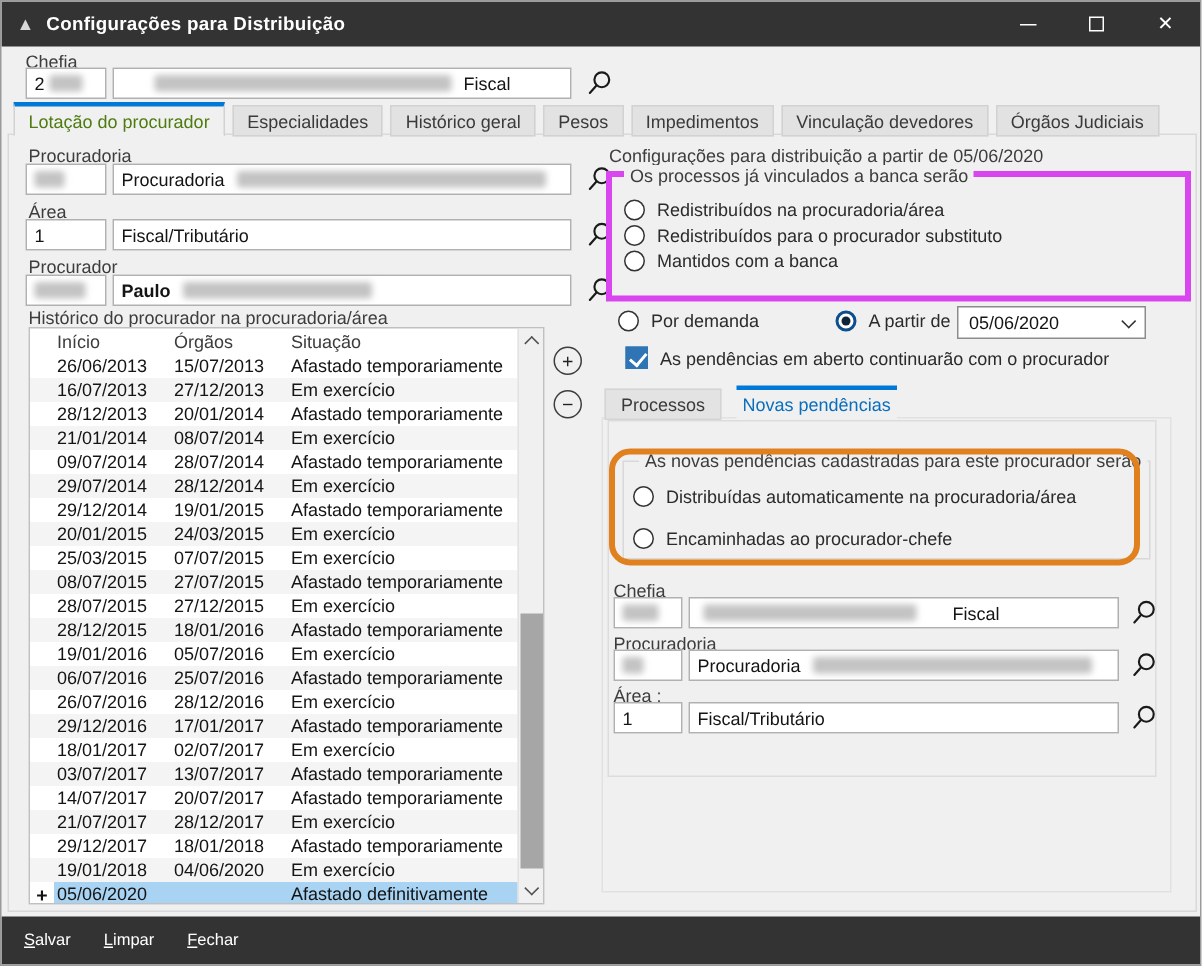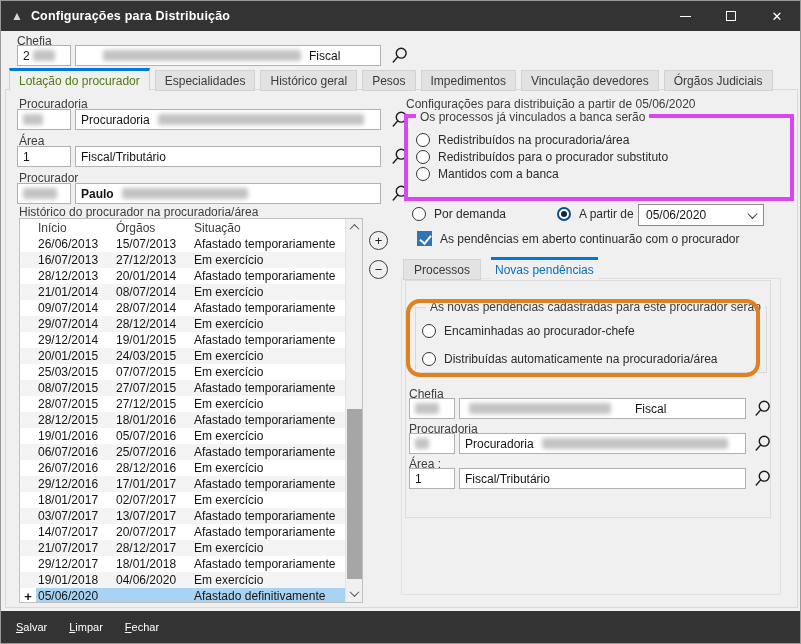--- a/index.html
+++ b/index.html
@@ -434,26 +434,26 @@
 
   <div class="outer-box"></div>
   <div class="inner-box"></div>
 
   <div class="gray-fs">
     <span class="legend" style="left:10px;">As novas pendências cadastradas para este procurador serão</span>
     <div class="options">
 
         <div class="radio-row">
           <span class="rad"></span>
-          <span>Encaminhadas ao procurador-chefe</span>
+          <span>Distribuídas automaticamente na procuradoria/área</span>
         </div>
 
         <div class="radio-row">
           <span class="rad"></span>
-          <span>Distribuídas automaticamente na procuradoria/área</span>
+          <span>Encaminhadas ao procurador-chefe</span>
         </div>
       </div>
   </div>
   <div class="orange"></div>
 
   <div class="lbl" style="left:408px;top:386px;">Chefia</div>
   <div class="frow" style="left:408px;top:397px;">
     <div class="inp code" style="width:46px;">
         <span class="blur" style="width:24px;"></span>
       </div>

